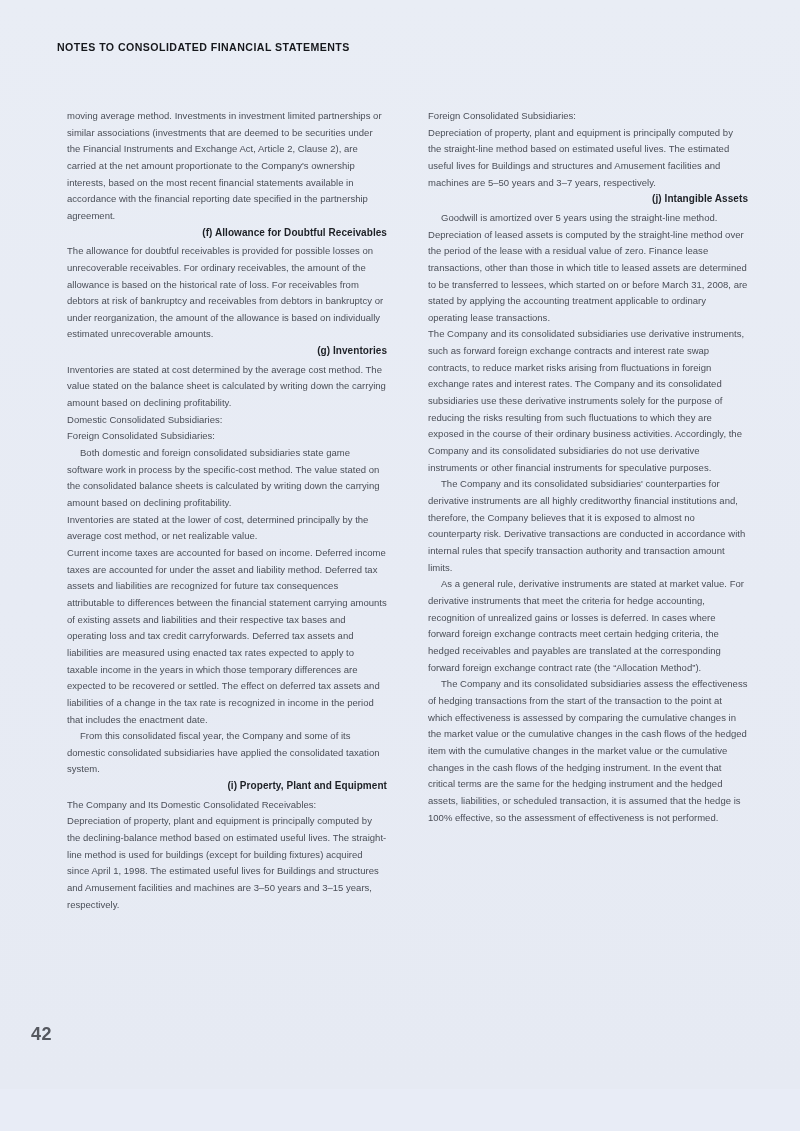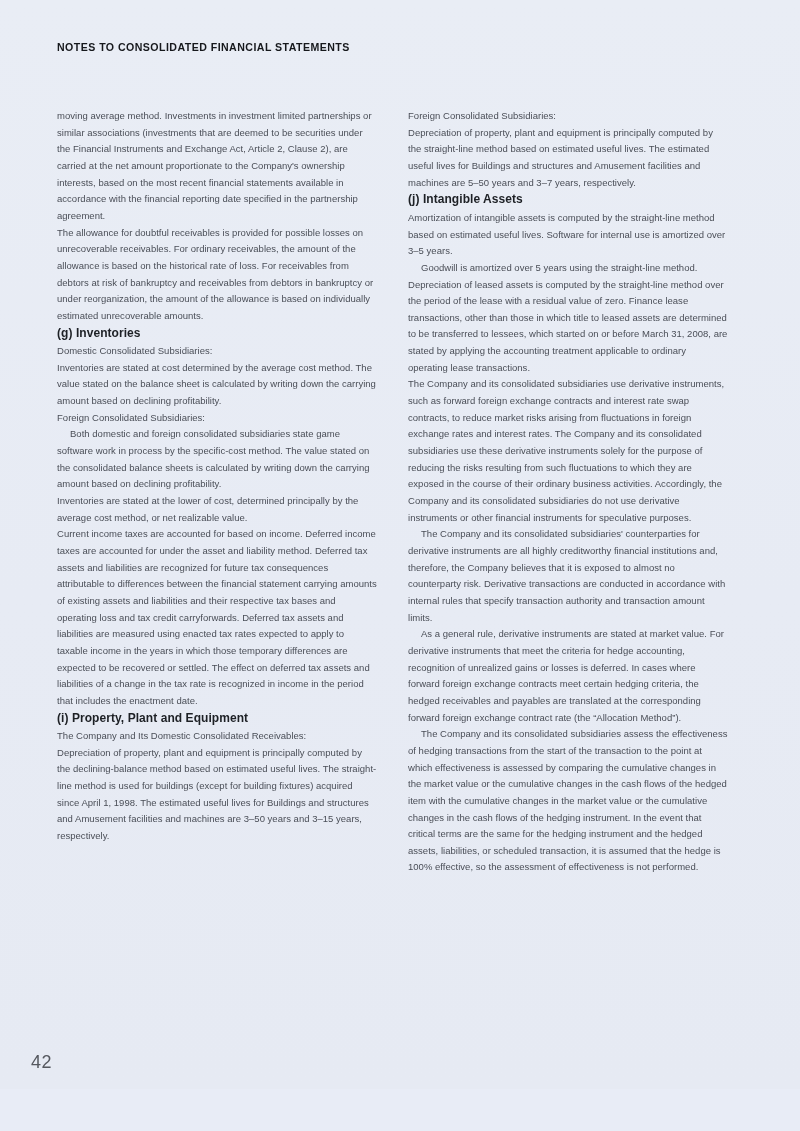--- a/index.html
+++ b/index.html
@@ -37,81 +37,84 @@
     position: absolute;
     left: 57px;
     top: 108px;
     width: 672px;
     display: flex;
     gap: 31px;
   }
   .col {
     width: 320px;
     flex: 0 0 320px;
+    margin-left: 10px;
   }
   h3.sec-head {
-    font-size: 12px;
+    font-size: 10px;
     font-weight: bold;
     color: #1d2025;
     margin: 0 0 2px 0;
     line-height: 16.6px;
     letter-spacing: 0.06px;
+    text-align: right;
   }
   p.body {
     font-size: 9.5px;
     line-height: 16.65px;
     margin: 0;
     color: #4a4e57;
     letter-spacing: 0.02px;
     text-align: left;
   }
   p.indent {
     text-indent: 13px;
   }
   .gap-before {
     margin-top: 16.6px;
   }
   .page-number {
     position: absolute;
     left: 31px;
-    bottom: 16px;
+    bottom: 44px;
     font-size: 18px;
-    font-weight: normal;
+    font-weight: bold;
     color: #55585f;
     letter-spacing: 0.5px;
     margin-top: 26px;
   }
 </style>
 </head>
 <body>
 
 <div class="page">
 
   <div class="page-header">NOTES TO CONSOLIDATED FINANCIAL STATEMENTS</div>
 
   <div class="columns">
     <div class="col" id="left-col">
         <p class="body">moving average method. Investments in investment limited partnerships or similar associations (investments that are deemed to be securities under the Financial Instruments and Exchange Act, Article 2, Clause 2), are carried at the net amount proportionate to the Company's ownership interests, based on the most recent financial statements available in accordance with the financial reporting date specified in the partnership agreement.</p>
+        <h3 class="sec-head gap-before">(f) Allowance for Doubtful Receivables</h3>
         <p class="body">The allowance for doubtful receivables is provided for possible losses on unrecoverable receivables. For ordinary receivables, the amount of the allowance is based on the historical rate of loss. For receivables from debtors at risk of bankruptcy and receivables from debtors in bankruptcy or under reorganization, the amount of the allowance is based on individually estimated unrecoverable amounts.</p>
         <h3 class="sec-head gap-before">(g) Inventories</h3>
+        <p class="body">Inventories are stated at cost determined by the average cost method. The value stated on the balance sheet is calculated by writing down the carrying amount based on declining profitability.</p>
         <p class="body">Domestic Consolidated Subsidiaries:</p>
-        <p class="body">Inventories are stated at cost determined by the average cost method. The value stated on the balance sheet is calculated by writing down the carrying amount based on declining profitability.</p>
         <p class="body">Foreign Consolidated Subsidiaries:</p>
         <p class="body indent">Both domestic and foreign consolidated subsidiaries state game software work in process by the specific-cost method. The value stated on the consolidated balance sheets is calculated by writing down the carrying amount based on declining profitability.</p>
         <p class="body">Inventories are stated at the lower of cost, determined principally by the average cost method, or net realizable value.</p>
         <p class="body">Current income taxes are accounted for based on income. Deferred income taxes are accounted for under the asset and liability method. Deferred tax assets and liabilities are recognized for future tax consequences attributable to differences between the financial statement carrying amounts of existing assets and liabilities and their respective tax bases and operating loss and tax credit carryforwards. Deferred tax assets and liabilities are measured using enacted tax rates expected to apply to taxable income in the years in which those temporary differences are expected to be recovered or settled. The effect on deferred tax assets and liabilities of a change in the tax rate is recognized in income in the period that includes the enactment date.</p>
+        <p class="body indent">From this consolidated fiscal year, the Company and some of its domestic consolidated subsidiaries have applied the consolidated taxation system.</p>
         <h3 class="sec-head gap-before">(i) Property, Plant and Equipment</h3>
         <p class="body">The Company and Its Domestic Consolidated Receivables:</p>
         <p class="body">Depreciation of property, plant and equipment is principally computed by the declining-balance method based on estimated useful lives. The straight-line method is used for buildings (except for building fixtures) acquired since April 1, 1998. The estimated useful lives for Buildings and structures and Amusement facilities and machines are 3–50 years and 3–15 years, respectively.</p>
       </div>
     <div class="col" id="right-col">
         <p class="body">Foreign Consolidated Subsidiaries:</p>
         <p class="body">Depreciation of property, plant and equipment is principally computed by the straight-line method based on estimated useful lives. The estimated useful lives for Buildings and structures and Amusement facilities and machines are 5–50 years and 3–7 years, respectively.</p>
         <h3 class="sec-head gap-before">(j) Intangible Assets</h3>
-        <p class="body">Amortization of intangible assets is computed by the straight-line method based on estimated useful lives. Software for internal use is amortized over 3–5 years.</p>
         <p class="body indent">Goodwill is amortized over 5 years using the straight-line method.</p>
         <p class="body">Depreciation of leased assets is computed by the straight-line method over the period of the lease with a residual value of zero. Finance lease transactions, other than those in which title to leased assets are determined to be transferred to lessees, which started on or before March 31, 2008, are stated by applying the accounting treatment applicable to ordinary operating lease transactions.</p>
         <p class="body">The Company and its consolidated subsidiaries use derivative instruments, such as forward foreign exchange contracts and interest rate swap contracts, to reduce market risks arising from fluctuations in foreign exchange rates and interest rates. The Company and its consolidated subsidiaries use these derivative instruments solely for the purpose of reducing the risks resulting from such fluctuations to which they are exposed in the course of their ordinary business activities. Accordingly, the Company and its consolidated subsidiaries do not use derivative instruments or other financial instruments for speculative purposes.</p>
         <p class="body indent">The Company and its consolidated subsidiaries' counterparties for derivative instruments are all highly creditworthy financial institutions and, therefore, the Company believes that it is exposed to almost no counterparty risk. Derivative transactions are conducted in accordance with internal rules that specify transaction authority and transaction amount limits.</p>
         <p class="body indent">As a general rule, derivative instruments are stated at market value. For derivative instruments that meet the criteria for hedge accounting, recognition of unrealized gains or losses is deferred. In cases where forward foreign exchange contracts meet certain hedging criteria, the hedged receivables and payables are translated at the corresponding forward foreign exchange contract rate (the “Allocation Method”).</p>
         <p class="body indent">The Company and its consolidated subsidiaries assess the effectiveness of hedging transactions from the start of the transaction to the point at which effectiveness is assessed by comparing the cumulative changes in the market value or the cumulative changes in the cash flows of the hedged item with the cumulative changes in the market value or the cumulative changes in the cash flows of the hedging instrument. In the event that critical terms are the same for the hedging instrument and the hedged assets, liabilities, or scheduled transaction, it is assumed that the hedge is 100% effective, so the assessment of effectiveness is not performed.</p>
       </div>
   </div>
 
   <div class="page-number">42</div>

